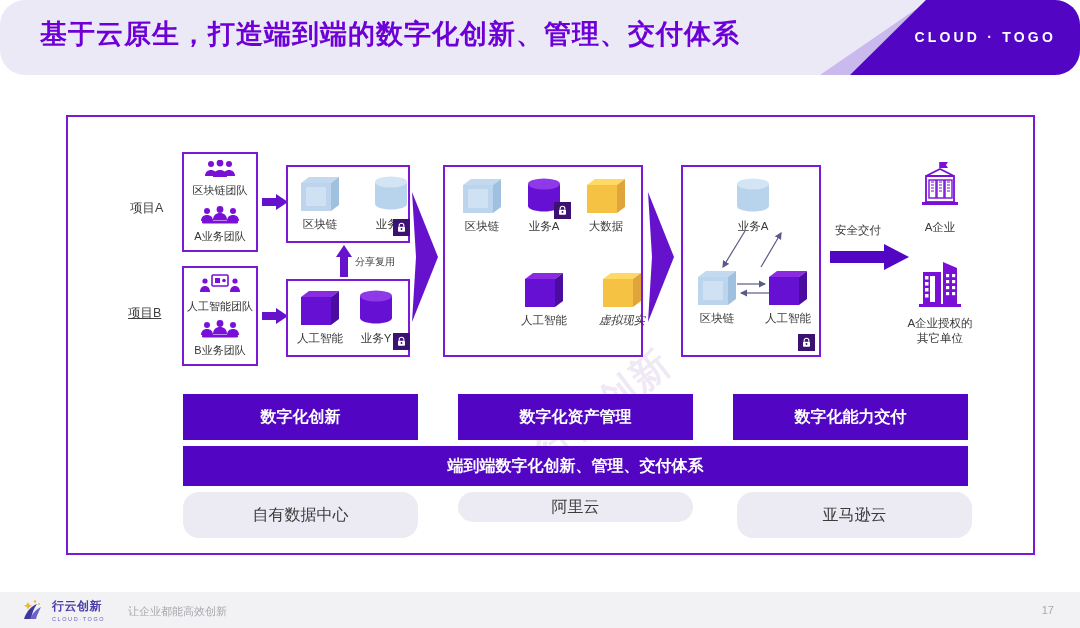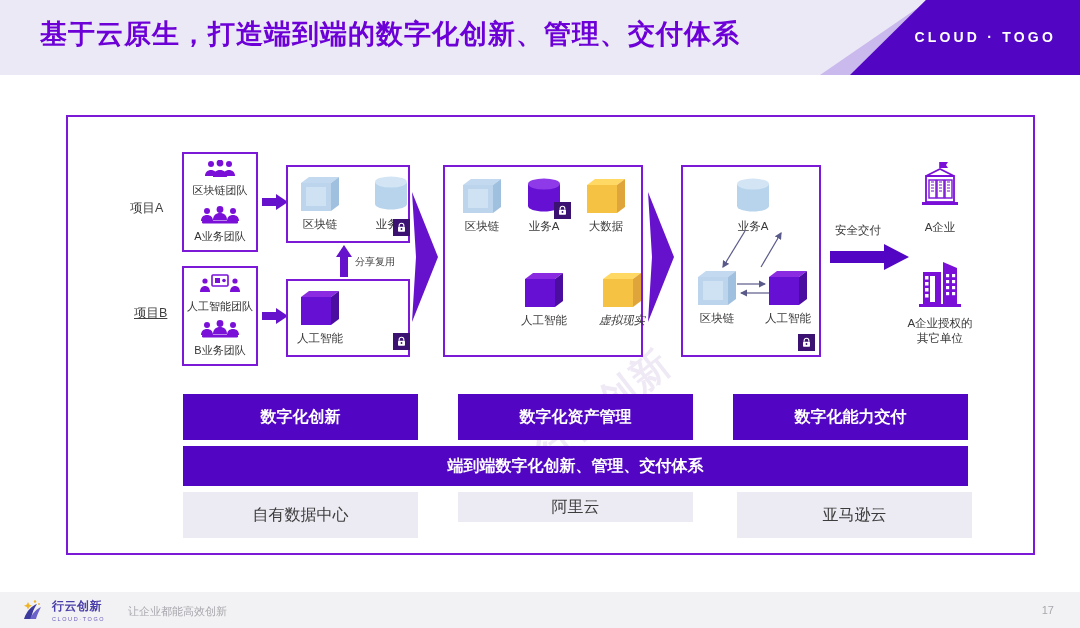--- a/index.html
+++ b/index.html
@@ -7,21 +7,21 @@
   body {
     font-family: "Liberation Sans", "DejaVu Sans", sans-serif;
     background:#ffffff;
     position:relative;
     overflow:hidden;
   }
 
   
   .header {
     position:absolute; left:0; top:0; width:1080px; height:75px;
-    background:#ece9f7; overflow:hidden;
+    background:#ece9f7; overflow:hidden;border-radius:25px;
   }
   .hdr-diag-light {
     position:absolute; top:0; right:0; width:260px; height:75px;
     background:#c9b9ed;
     clip-path: polygon(42% 0, 100% 0, 100% 100%, 0% 100%);
   }
   .hdr-diag-main {
     position:absolute; top:0; right:0; width:230px; height:75px;
     background:#5206c4;
     clip-path: polygon(33% 0, 100% 0, 100% 100%, 0% 100%);
@@ -104,21 +104,21 @@
     display:flex; align-items:center; justify-content:center;
   }
   .lock svg { display:block; }
 
   
   .bar {
     position:absolute; display:flex; align-items:center; justify-content:center;
     color:#fff; font-size:16px; font-weight:bold; white-space:nowrap;
   }
   .bar.purple { background:#5206c4; }
-  .bar.gray   { background:#eceaf2; color:#3c3c3c; font-weight:normal; font-size:16px;}
+  .bar.gray   { background:#eceaf2; color:#3c3c3c; font-weight:normal; font-size:16px;border-radius:16px;}
 
   
   .footer {
     position:absolute; left:0; top:592px; width:1080px; height:36px;
     background:#f2f2f4;
   }
   .f-logo-mark { position:absolute; left:22px; top:7px; width:26px; height:22px; }
   .f-logo-txt  { position:absolute; left:52px; top:6px; }
   .f-logo-cn   { font-size:12px; font-weight:bold; color:#4a3fa8; letter-spacing:.5px;}
   .f-logo-en   { font-size:5.5px; color:#6a5fbd; letter-spacing:1.6px; margin-top:1px;}
@@ -133,21 +133,21 @@
   <div class="hdr-diag-main"></div>
   <div class="hdr-title">基于云原生，打造端到端的数字化创新、管理、交付体系</div>
   <div class="hdr-brand">CLOUD · TOGO</div>
 </div>
 
 <div class="frame">
   <div class="watermark">行云创新</div>
 </div>
 
 <div class="proj-label" style="left:130px; top:200px;">项目A</div>
-<div class="proj-label" style="left:134px; top:305px;text-decoration:underline;">项目B</div>
+<div class="proj-label" style="left:128px; top:305px;text-decoration:underline;">项目B</div>
 
 <div class="panel" style="left:182px; top:152px; width:76px; height:100px;">
   <div class="team-cell" style="top:6px;">
     <svg width="34" height="18" viewBox="0 0 34 18">
       <circle cx="8" cy="4" r="3" fill="#7a10d8"></circle>
       <circle cx="17" cy="3" r="3.4" fill="#7a10d8"></circle>
       <circle cx="26" cy="4" r="3" fill="#7a10d8"></circle>
       <path d="M2 16c0-4 3-6 6-6s6 2 6 6z" fill="#7a10d8"></path>
       <path d="M10 17c0-4.5 3.2-7 7-7s7 2.5 7 7z" fill="#7a10d8"></path>
       <path d="M20 16c0-4 3-6 6-6s6 2 6 6z" fill="#7a10d8"></path>
@@ -231,20 +231,27 @@
 </div>
 
 <div class="panel" style="left:286px; top:279px; width:124px; height:78px;">
   <div style="position:absolute; left:8px; top:8px; width:48px; text-align:center;">
     <svg width="42" height="38" viewBox="0 0 42 38">
       <polygon points="2,8 32,8 40,2 10,2" fill="#8a2be2"></polygon>
       <polygon points="32,8 40,2 40,30 32,36" fill="#4a0da0"></polygon>
       <rect x="2" y="8" width="30" height="28" fill="#6610d4"></rect>
     </svg>
     <div class="cap">人工智能</div>
+  </div>
+  <div style="position:absolute; left:64px; top:8px; width:48px; text-align:center;">
+    <svg width="42" height="38" viewBox="0 0 42 38">
+      <path d="M5 7v22c0 3 7.2 5.5 16 5.5S37 32 37 29V7z" fill="#6610d4"></path>
+      <ellipse cx="21" cy="7" rx="16" ry="5.5" fill="#8f3ae8"></ellipse>
+    </svg>
+    <div class="cap">业务Y</div>
   </div>
   <div class="lock" style="right:-2px; bottom:5px;">
     <svg width="11" height="11" viewBox="0 0 12 12">
       <path d="M3.4 5.2V4a2.6 2.6 0 015.2 0v1.2" fill="none" stroke="#fff" stroke-width="1.2"></path>
       <rect x="2.2" y="5.2" width="7.6" height="5.4" rx="0.8" fill="#fff"></rect>
       <circle cx="6" cy="7.6" r="1" fill="#3b1172"></circle>
     </svg>
   </div>
 </div>
 

